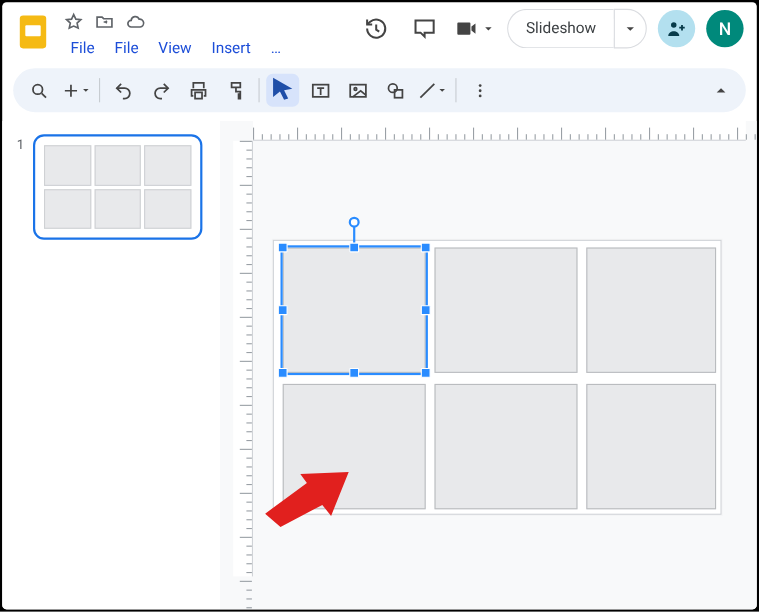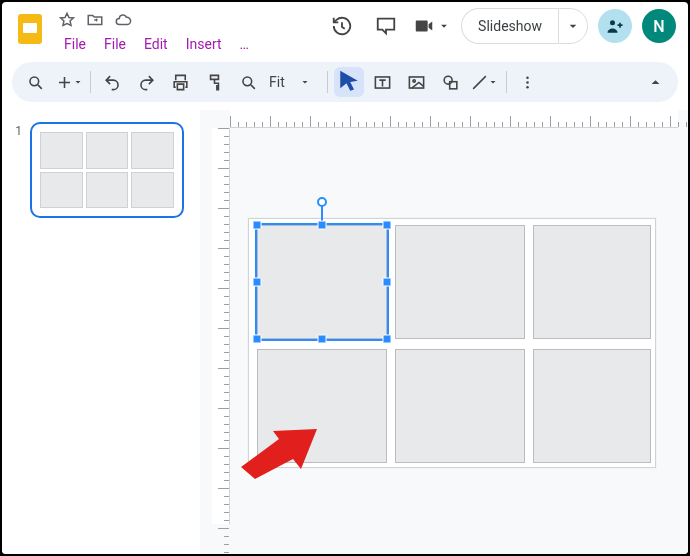--- a/index.html
+++ b/index.html
@@ -39,21 +39,21 @@
     height:56px;
     gap:6px;
   }
   .app-icon{width:40px;height:40px;display:flex;align-items:center;justify-content:center;flex:none}
   .title-col{display:flex;flex-direction:column;gap:0;min-width:0}
   .title-row{display:flex;align-items:center;gap:6px;height:24px}
   .doc-title{font-size:18px;color:#444;max-width:120px;white-space:nowrap;overflow:hidden;text-overflow:ellipsis}
   .title-icon{width:22px;height:22px;display:flex;align-items:center;justify-content:center;color:#5f6368;border-radius:4px}
   .title-icon svg{width:18px;height:18px}
   .menubar{display:flex;gap:2px;margin-top:2px}
-  .menu-item{font-size:14px;color:#a21caf;padding:2px 8px;border-radius:4px}
+  .menu-item{font-size:14px;color:#1d4ed8;padding:2px 8px;border-radius:4px}
   .title-right{margin-left:auto;display:flex;align-items:center;gap:10px}
   .top-btn{width:34px;height:34px;border-radius:50%;display:flex;align-items:center;justify-content:center;color:#444}
   .top-btn svg{width:22px;height:22px}
   .video-btn{display:flex;align-items:center;gap:2px;color:#444}
   .video-btn svg.cam{width:22px;height:22px}
   .video-btn svg.caret{width:14px;height:14px}
   .slideshow-wrap{display:flex;align-items:center}
   .slideshow-btn{
     height:36px;border:1px solid var(--border);
     border-radius:18px 0 0 18px;border-right:none;
@@ -211,21 +211,21 @@
         </span>
         <span class="title-icon">
           <svg viewBox="0 0 24 24" fill="none" stroke="currentColor" stroke-width="2">
               <path d="M7 18a4 4 0 0 1 0-8 5 5 0 0 1 9.6-1.5A4 4 0 1 1 18 18z"></path>
             </svg>
         </span>
       </div>
       <div class="menubar">
         <span class="menu-item">File</span>
         <span class="menu-item">File</span>
-        <span class="menu-item">Edit</span>
+        <span class="menu-item">View</span>
         <span class="menu-item">Insert</span>
         <span class="menu-item">…</span>
       </div>
     </div>
 
     <div class="title-right">
       <div class="top-btn">
         <svg viewBox="0 0 24 24" fill="none" stroke="currentColor" stroke-width="2">
             <path d="M3 12a9 9 0 1 0 3-6.7L3 8"></path>
             <path d="M3 3v5h5"></path>
@@ -295,34 +295,20 @@
     <div class="tb-btn">
         <svg viewBox="0 0 24 24" fill="none" stroke="currentColor" stroke-width="2">
           <path d="M6 9V3h12v6M6 18H4v-7h16v7h-2M8 14h8v7H8z"></path>
         </svg>
       </div>
     <div class="tb-btn">
         <svg viewBox="0 0 24 24" fill="none" stroke="currentColor" stroke-width="2">
           <path d="M7 3h10v5H7zM12 8v5h5v3M15 16v5h2v-5z"></path>
         </svg>
       </div>
-    <div class="fit-group">
-      <div class="tb-btn">
-          <svg viewBox="0 0 24 24" fill="none" stroke="currentColor" stroke-width="2">
-            <circle cx="10.5" cy="10.5" r="5.5"></circle>
-            <path d="m15 15 5 5"></path>
-          </svg>
-        </div>
-      <span class="fit-label">Fit</span>
-      <div class="tb-btn">
-          <svg class="caret" viewBox="0 0 24 24" fill="currentColor">
-            <path d="M7 10l5 5 5-5z"></path>
-          </svg>
-        </div>
-    </div>
     <span class="tb-sep"></span>
     <div class="select-active">
         <svg viewBox="0 0 24 24" fill="currentColor">
           <path d="M5 3l14 8-6 1 3 6-3 1-3-6-5 4z"></path>
         </svg>
       </div>
     <div class="tb-btn">
         <svg viewBox="0 0 24 24" fill="none" stroke="currentColor" stroke-width="2">
           <rect x="3" y="5" width="18" height="14"></rect>
           <path d="M8 9h8M12 9v8"></path>

